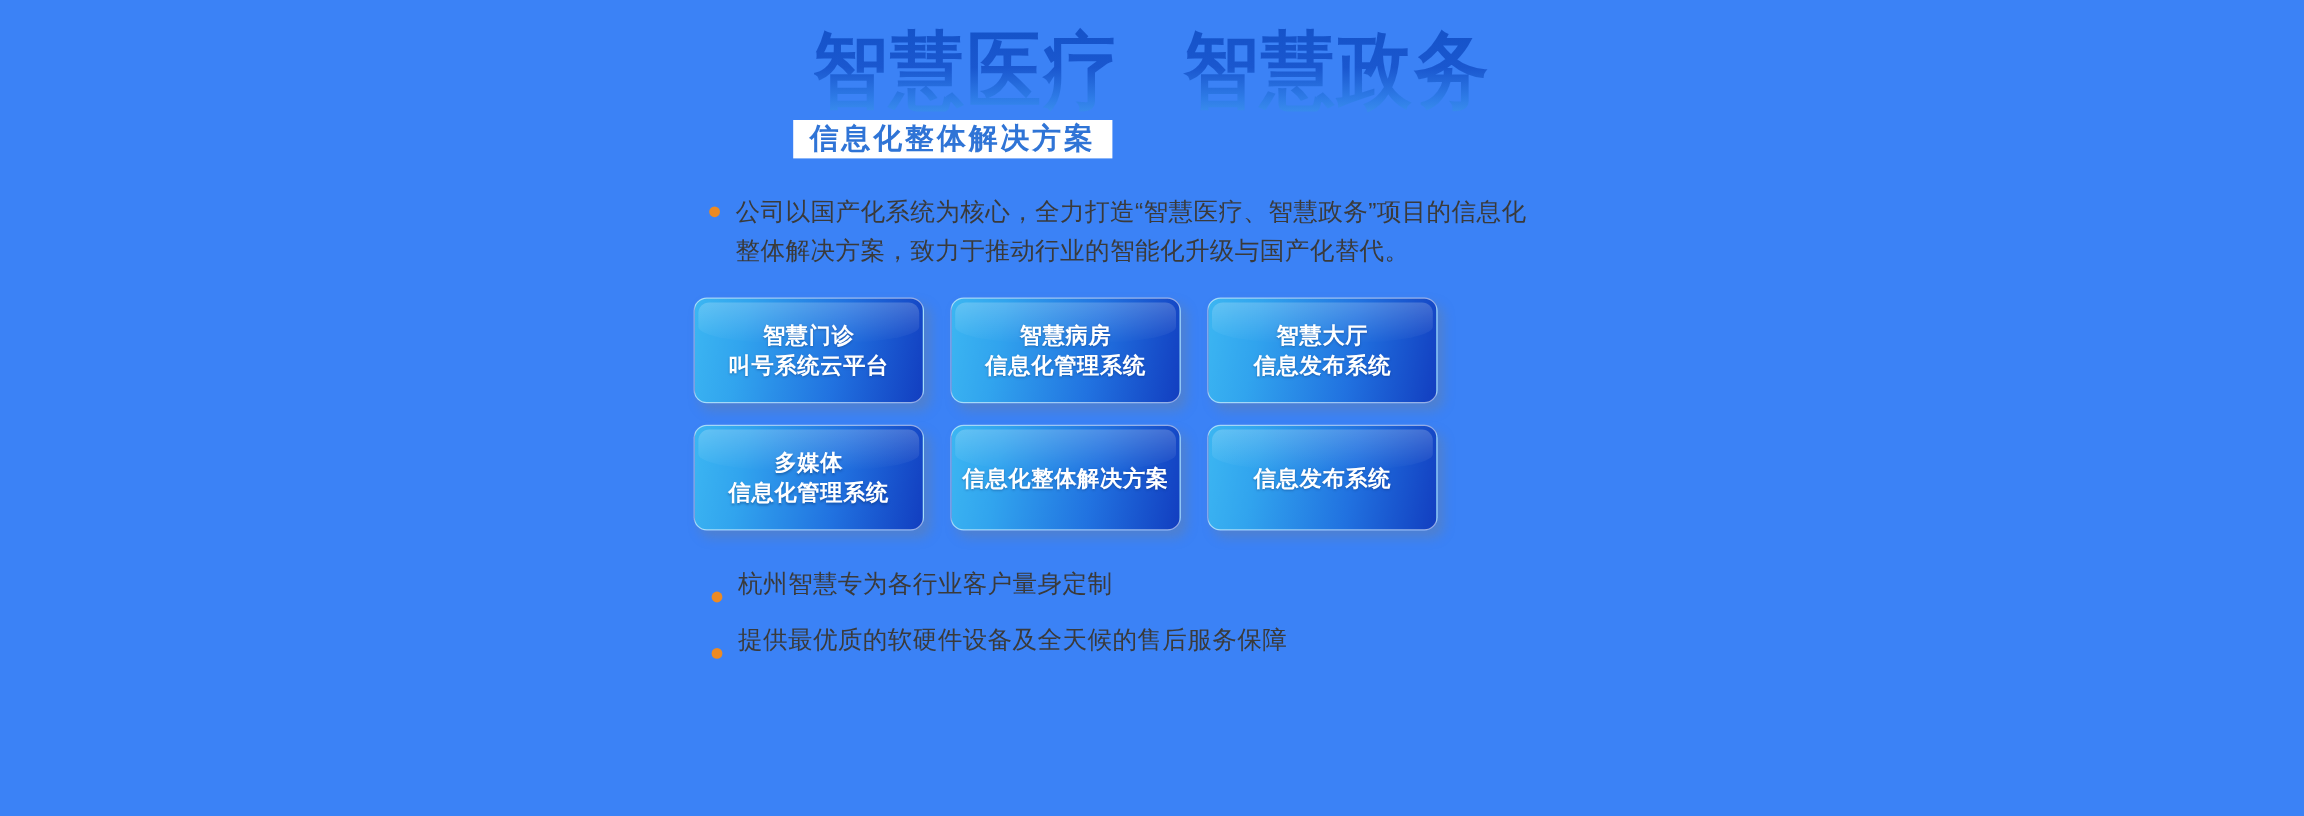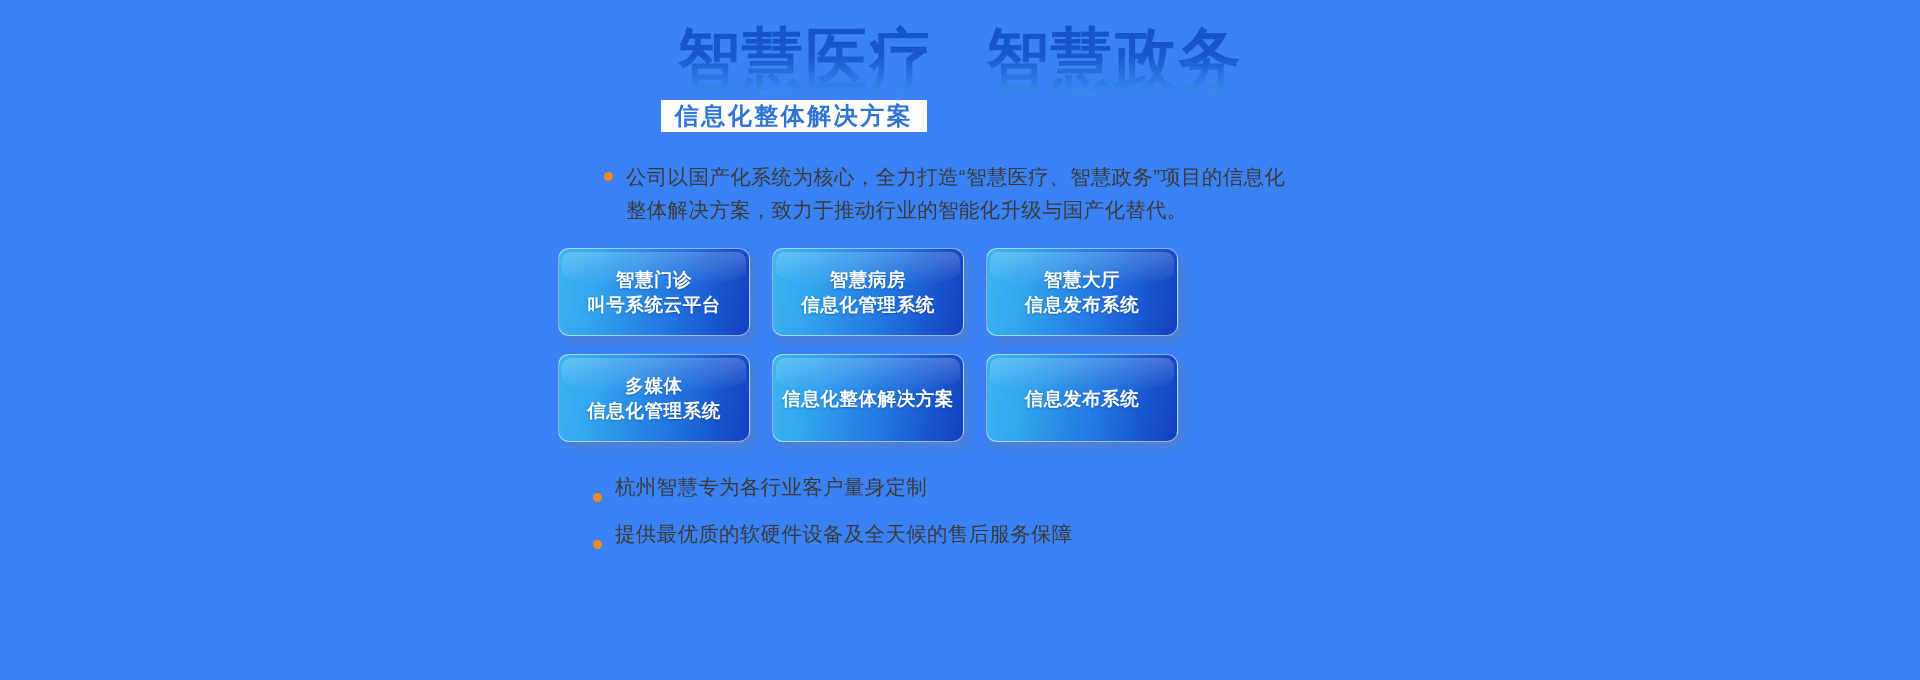--- a/index.html
+++ b/index.html
@@ -82,21 +82,21 @@
     color: #2f74d6;
     background: #ffffff;
     padding: 0 14px;
     position: relative;
     z-index: 3;
   }
 
   
   .lead {
     position: absolute;
-    left: 604px;
+    left: 591px;
     top: 160px;
     width: 700px;
     display: flex;
     align-items: flex-start;
   }
   .bullet-dot {
     flex: 0 0 auto;
     width: 9px;
     height: 9px;
     border-radius: 50%;
@@ -108,21 +108,21 @@
     font-size: 20.5px;
     line-height: 33px;
     color: #3a3a3a;
     letter-spacing: 0.3px;
     font-weight: 400;
   }
 
   
   .cards {
     position: absolute;
-    left: 558px;
+    left: 578px;
     top: 248px;
     width: 620px;
   }
   .card-row {
     display: flex;
     gap: 22px;
     margin-bottom: 18px;
   }
   .card {
     position: relative;

